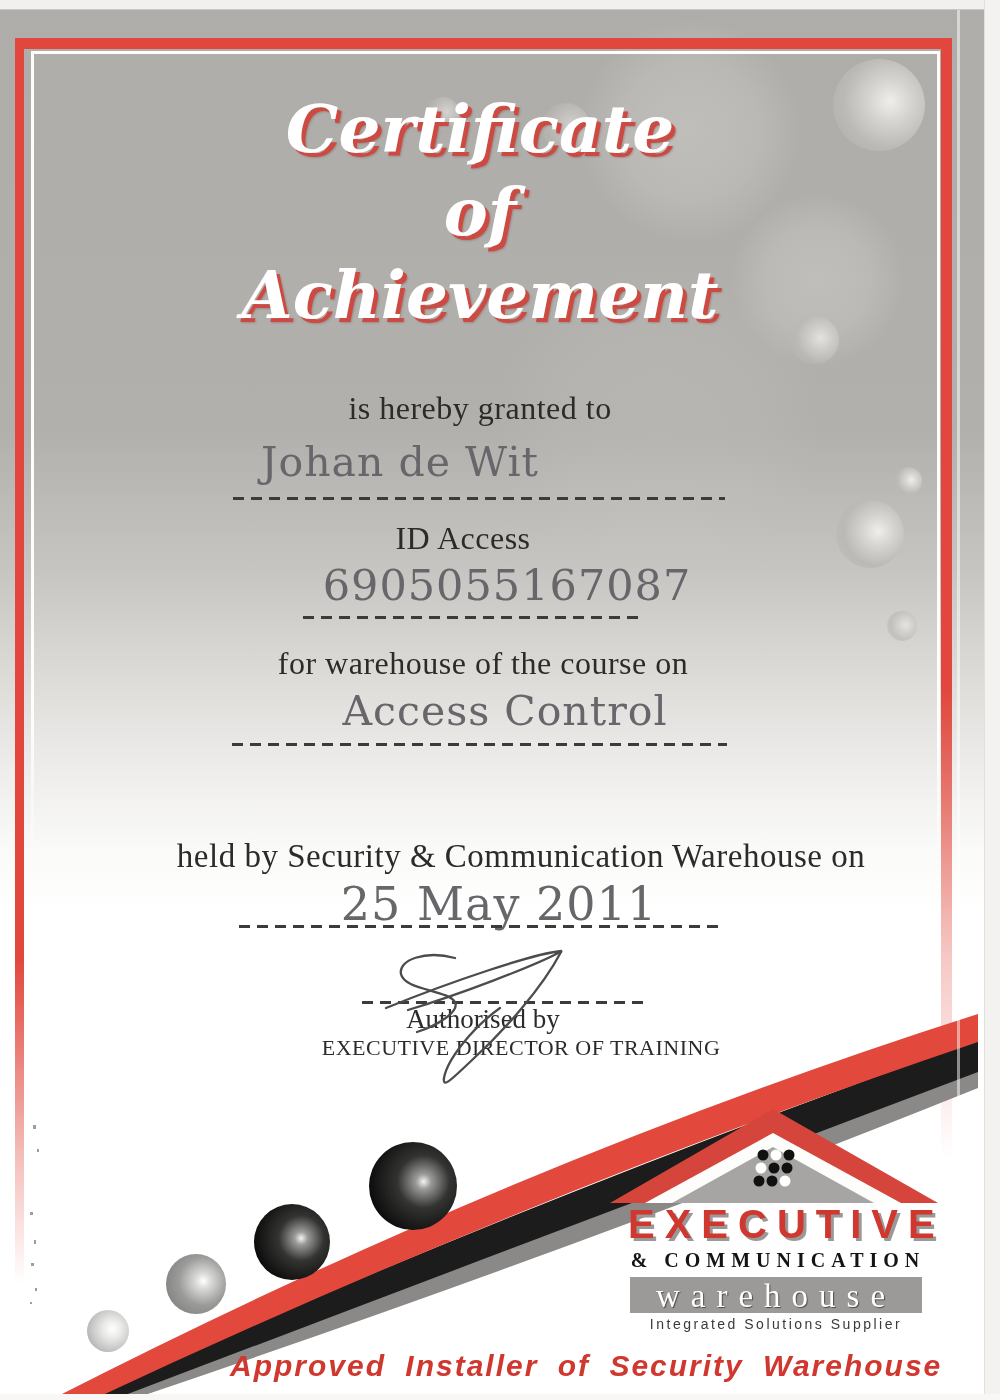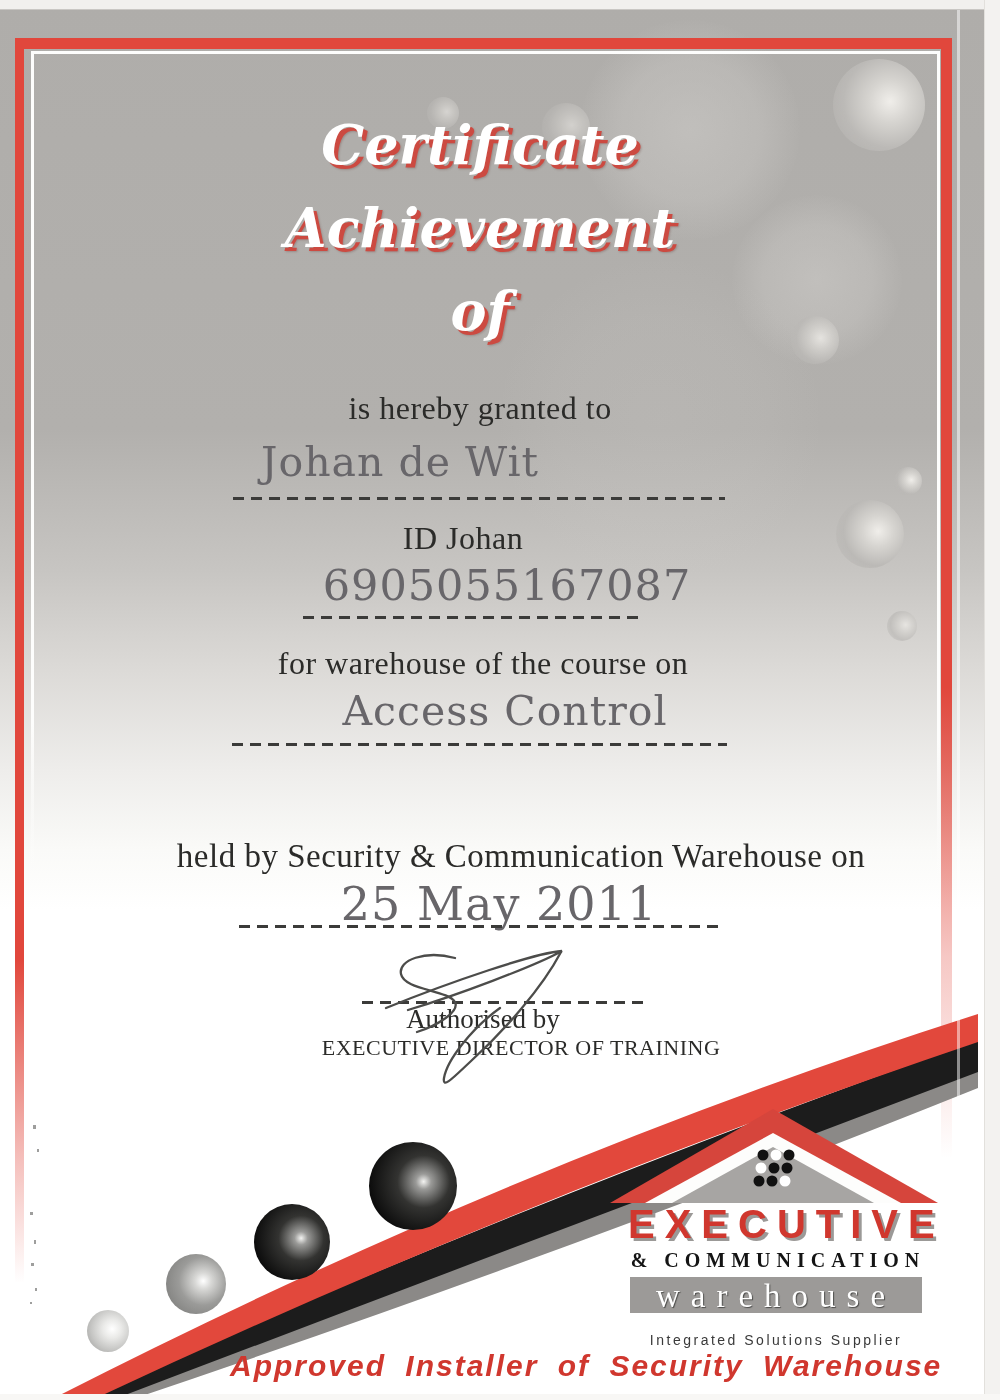--- a/index.html
+++ b/index.html
@@ -18,40 +18,40 @@
     background:linear-gradient(180deg,var(--accent_red) 0%,var(--accent_red) 74%,rgba(225,71,60,.35) 90%,rgba(225,71,60,0) 100%);}
   .fr-right{left:941px;top:38px;width:11px;height:1120px;
     background:linear-gradient(180deg,var(--accent_red) 0%,var(--accent_red) 58%,rgba(225,71,60,.3) 82%,rgba(225,71,60,0) 100%);}
   .wl-top{left:31px;top:51px;width:909px;height:3px;background:#fdfdfc;}
   .wl-left{left:31px;top:51px;width:3px;height:840px;
     background:linear-gradient(180deg,#fdfdfc 0%,#fdfdfc 80%,rgba(253,253,252,0) 100%);}
   .wl-right{left:937px;top:51px;width:3px;height:860px;
     background:linear-gradient(180deg,#fdfdfc 0%,#fdfdfc 80%,rgba(253,253,252,0) 100%);}
   
   .txt{position:absolute;z-index:4;text-align:center;white-space:nowrap;}
-  .title{left:0;top:104px;width:960px;
+  .title{left:0;top:88px;width:960px;
     font-family:"DejaVu Serif",serif;font-weight:bold;font-style:italic;
-    font-size:54px;line-height:83px;color:#ffffff;
+    font-size:66px;line-height:83px;color:#ffffff;
     text-shadow:4px 4px 0 var(--title_shadow),5px 5px 2px rgba(90,40,35,.25);}
   .lbl{font-size:32px;color:var(--text_dark);letter-spacing:.5px;}
   .script{font-family:"DejaVu Serif",serif;color:var(--script_gray);letter-spacing:1px;}
   .dash{position:absolute;z-index:4;height:3px;
     background-image:repeating-linear-gradient(90deg,var(--dash_color) 0 11px,transparent 11px 18px);}
   .caps{font-size:22px;color:var(--text_dark);letter-spacing:.5px;}
   
   #artwork{position:absolute;left:0;top:0;z-index:5;pointer-events:none;}
   
   .logo-txt{position:absolute;z-index:6;text-align:center;white-space:nowrap;font-family:"Liberation Sans",sans-serif;}
   .security{left:628px;top:1202px;width:300px;font-size:40px;font-weight:bold;letter-spacing:10px;
     color:var(--logo_red);text-shadow:3px 3px 0 #9b9997;}
   .comm{left:628px;top:1249px;width:300px;font-family:"Liberation Serif",serif;font-size:20px;font-weight:bold;letter-spacing:6px;color:#141414;}
   .warebar{left:630px;top:1277px;width:292px;height:36px;background:var(--bar_gray);z-index:6;position:absolute;}
   .ware{left:630px;top:1278px;width:292px;font-family:"Liberation Serif",serif;font-size:33px;letter-spacing:11px;
     color:#ffffff;text-shadow:1px 1px 1px #4c4c4a;line-height:36px;}
-  .tagline{left:630px;top:1316px;width:292px;font-size:14px;letter-spacing:2.5px;color:#3a3a3a;margin-top:16px;}
+  .tagline{left:630px;top:1316px;width:292px;font-size:14px;letter-spacing:2.5px;color:#3a3a3a;}
   .approved{left:230px;top:1349px;width:690px;font-size:30px;font-weight:bold;font-style:italic;
     letter-spacing:2px;word-spacing:9px;color:var(--logo_red);}
   
   .speck{position:absolute;z-index:3;background:#4e4e4c;opacity:.55;}
   .scan-top{position:absolute;left:0;top:0;width:100%;height:9px;background:#f1f0ee;border-bottom:1px solid #c9c7c4;z-index:8;}
   .scan-right{position:absolute;right:0;top:0;width:15px;height:100%;background:#f3f2f0;border-left:1px solid #e2e0dc;z-index:8;}
   .scan-crease{position:absolute;left:957px;top:0;width:3px;height:100%;background:rgba(255,255,255,.5);z-index:8;}
   .scan-bottom{position:absolute;left:0;bottom:0;width:100%;height:6px;background:#f8f7f5;z-index:8;}
 </style>
 </head>
@@ -80,29 +80,29 @@
   <div class="speck" style="left:33px;top:1125px;width:3px;height:4px;"></div>
   <div class="speck" style="left:37px;top:1149px;width:2px;height:3px;"></div>
   <div class="speck" style="left:30px;top:1212px;width:3px;height:3px;"></div>
   <div class="speck" style="left:34px;top:1240px;width:2px;height:4px;"></div>
   <div class="speck" style="left:31px;top:1263px;width:3px;height:3px;"></div>
   <div class="speck" style="left:35px;top:1288px;width:2px;height:3px;"></div>
   <div class="speck" style="left:30px;top:1302px;width:2px;height:2px;"></div>
 
   <div class="txt title">
     <div>Certificate</div>
+    <div>of</div>
     <div>Achievement</div>
-    <div>of</div>
   </div>
 
   <div class="txt lbl" style="left:0;top:390px;width:960px;">is hereby granted to</div>
   <div class="txt script" style="left:0;top:438px;width:800px;font-size:41px;">Johan de Wit</div>
   <div class="dash" style="left:233px;top:497px;width:492px;"></div>
 
-  <div class="txt lbl" style="left:0;top:520px;width:926px;">ID Johan</div>
+  <div class="txt lbl" style="left:0;top:520px;width:926px;">ID Access</div>
   <div class="txt script" style="left:54px;top:560px;width:906px;font-size:43px;">6905055167087</div>
   <div class="dash" style="left:303px;top:616px;width:342px;"></div>
 
   <div class="txt lbl" style="left:6px;top:645px;width:954px;">for warehouse of the course on</div>
   <div class="txt script" style="left:50px;top:687px;width:910px;font-size:41px;">Access Control</div>
   <div class="dash" style="left:232px;top:743px;width:495px;"></div>
 
   <div class="txt lbl" style="left:0;top:838px;width:960px;font-size:33px;margin-left:41px;">held by Security &amp; Communication Warehouse on</div>
   <div class="txt script" style="left:42px;top:877px;width:914px;font-size:46px;">25 May 2011</div>
   <div class="dash" style="left:239px;top:925px;width:484px;"></div>

